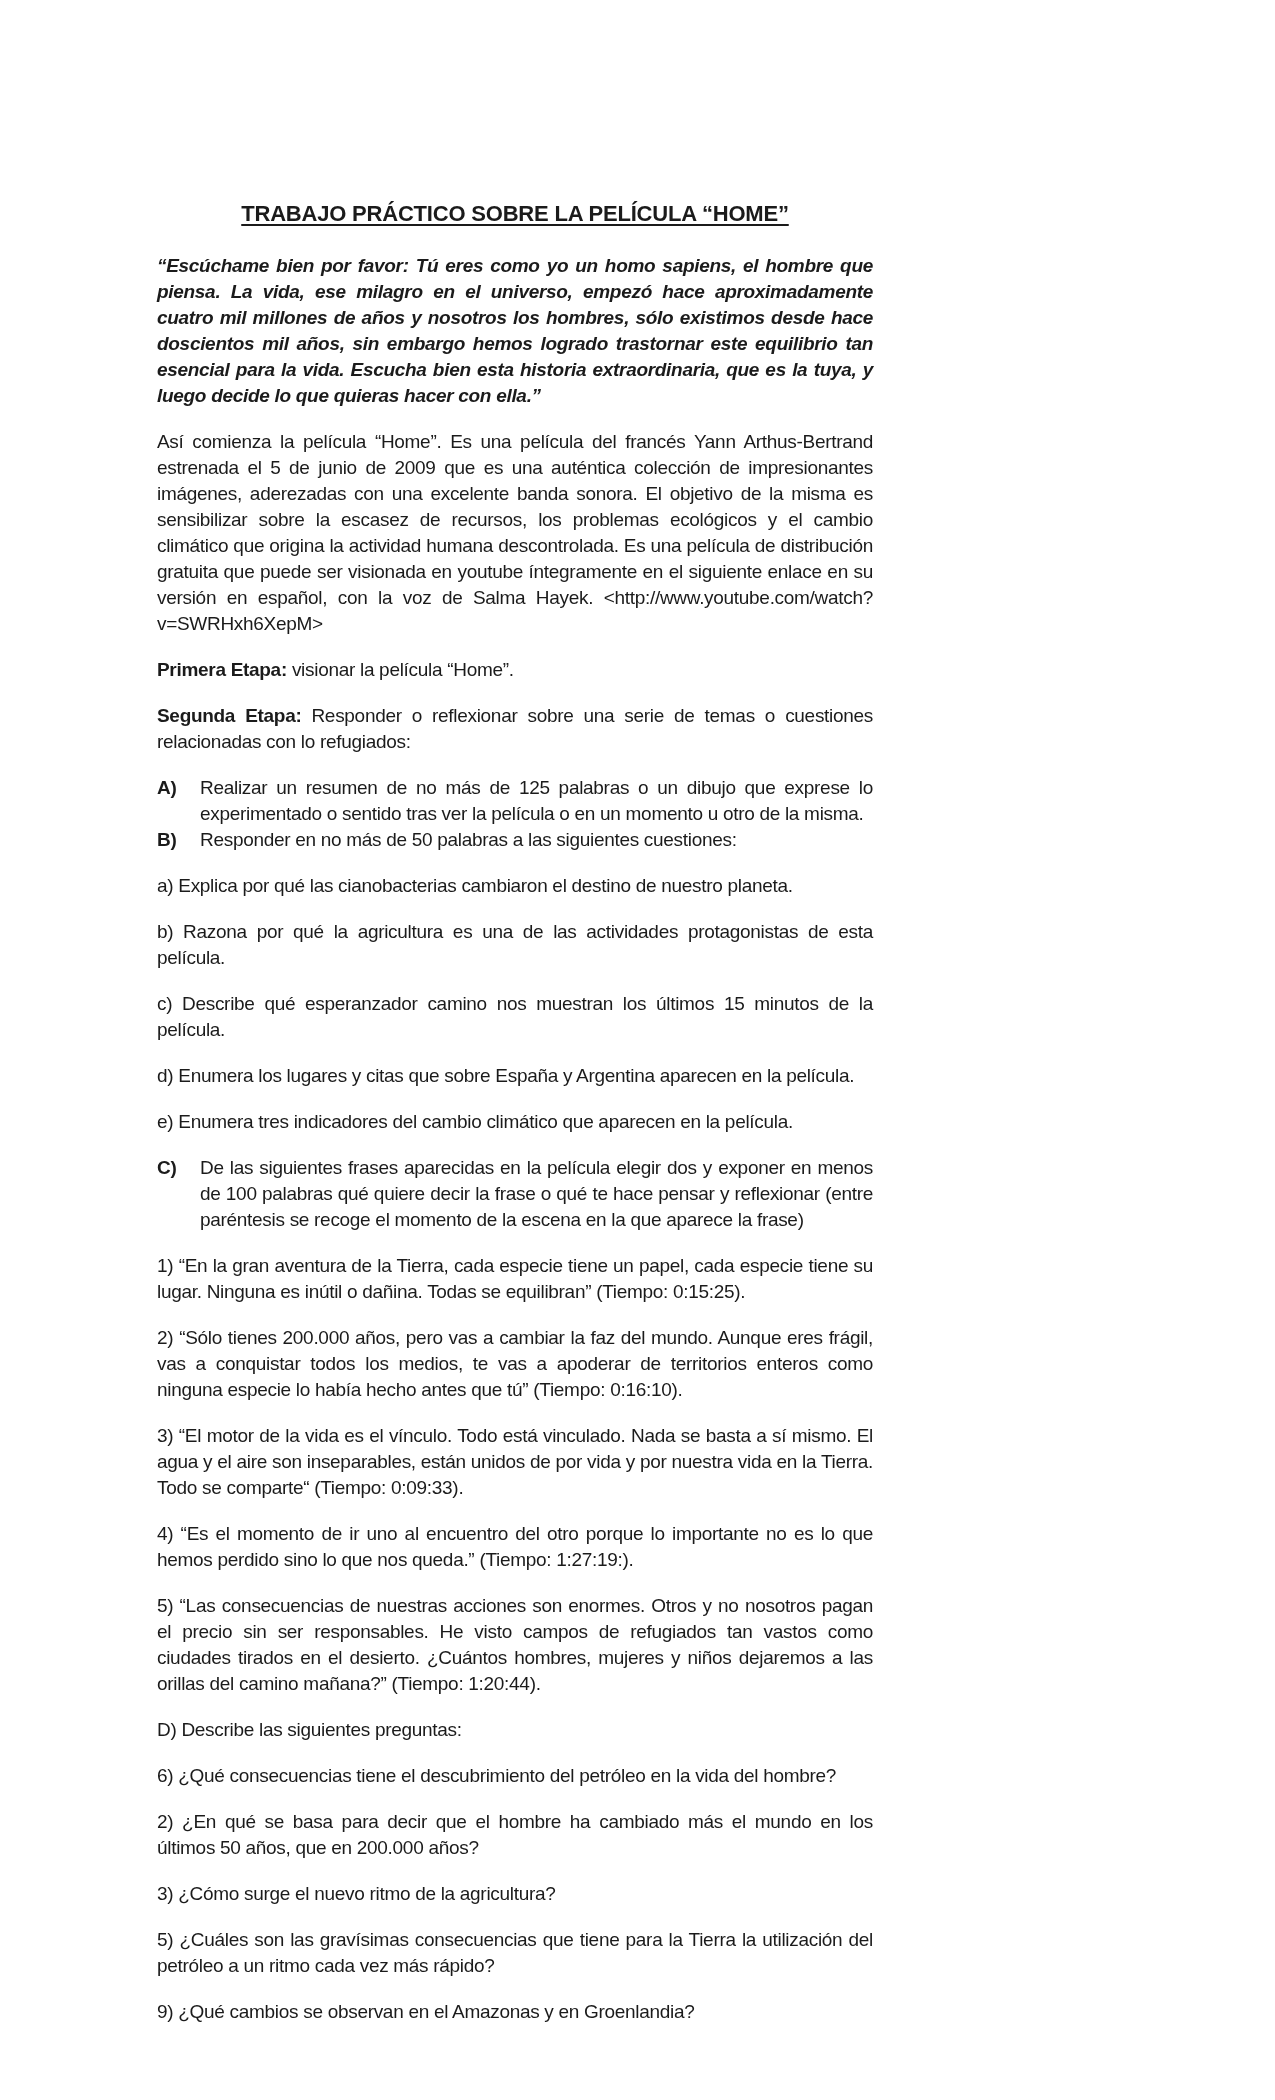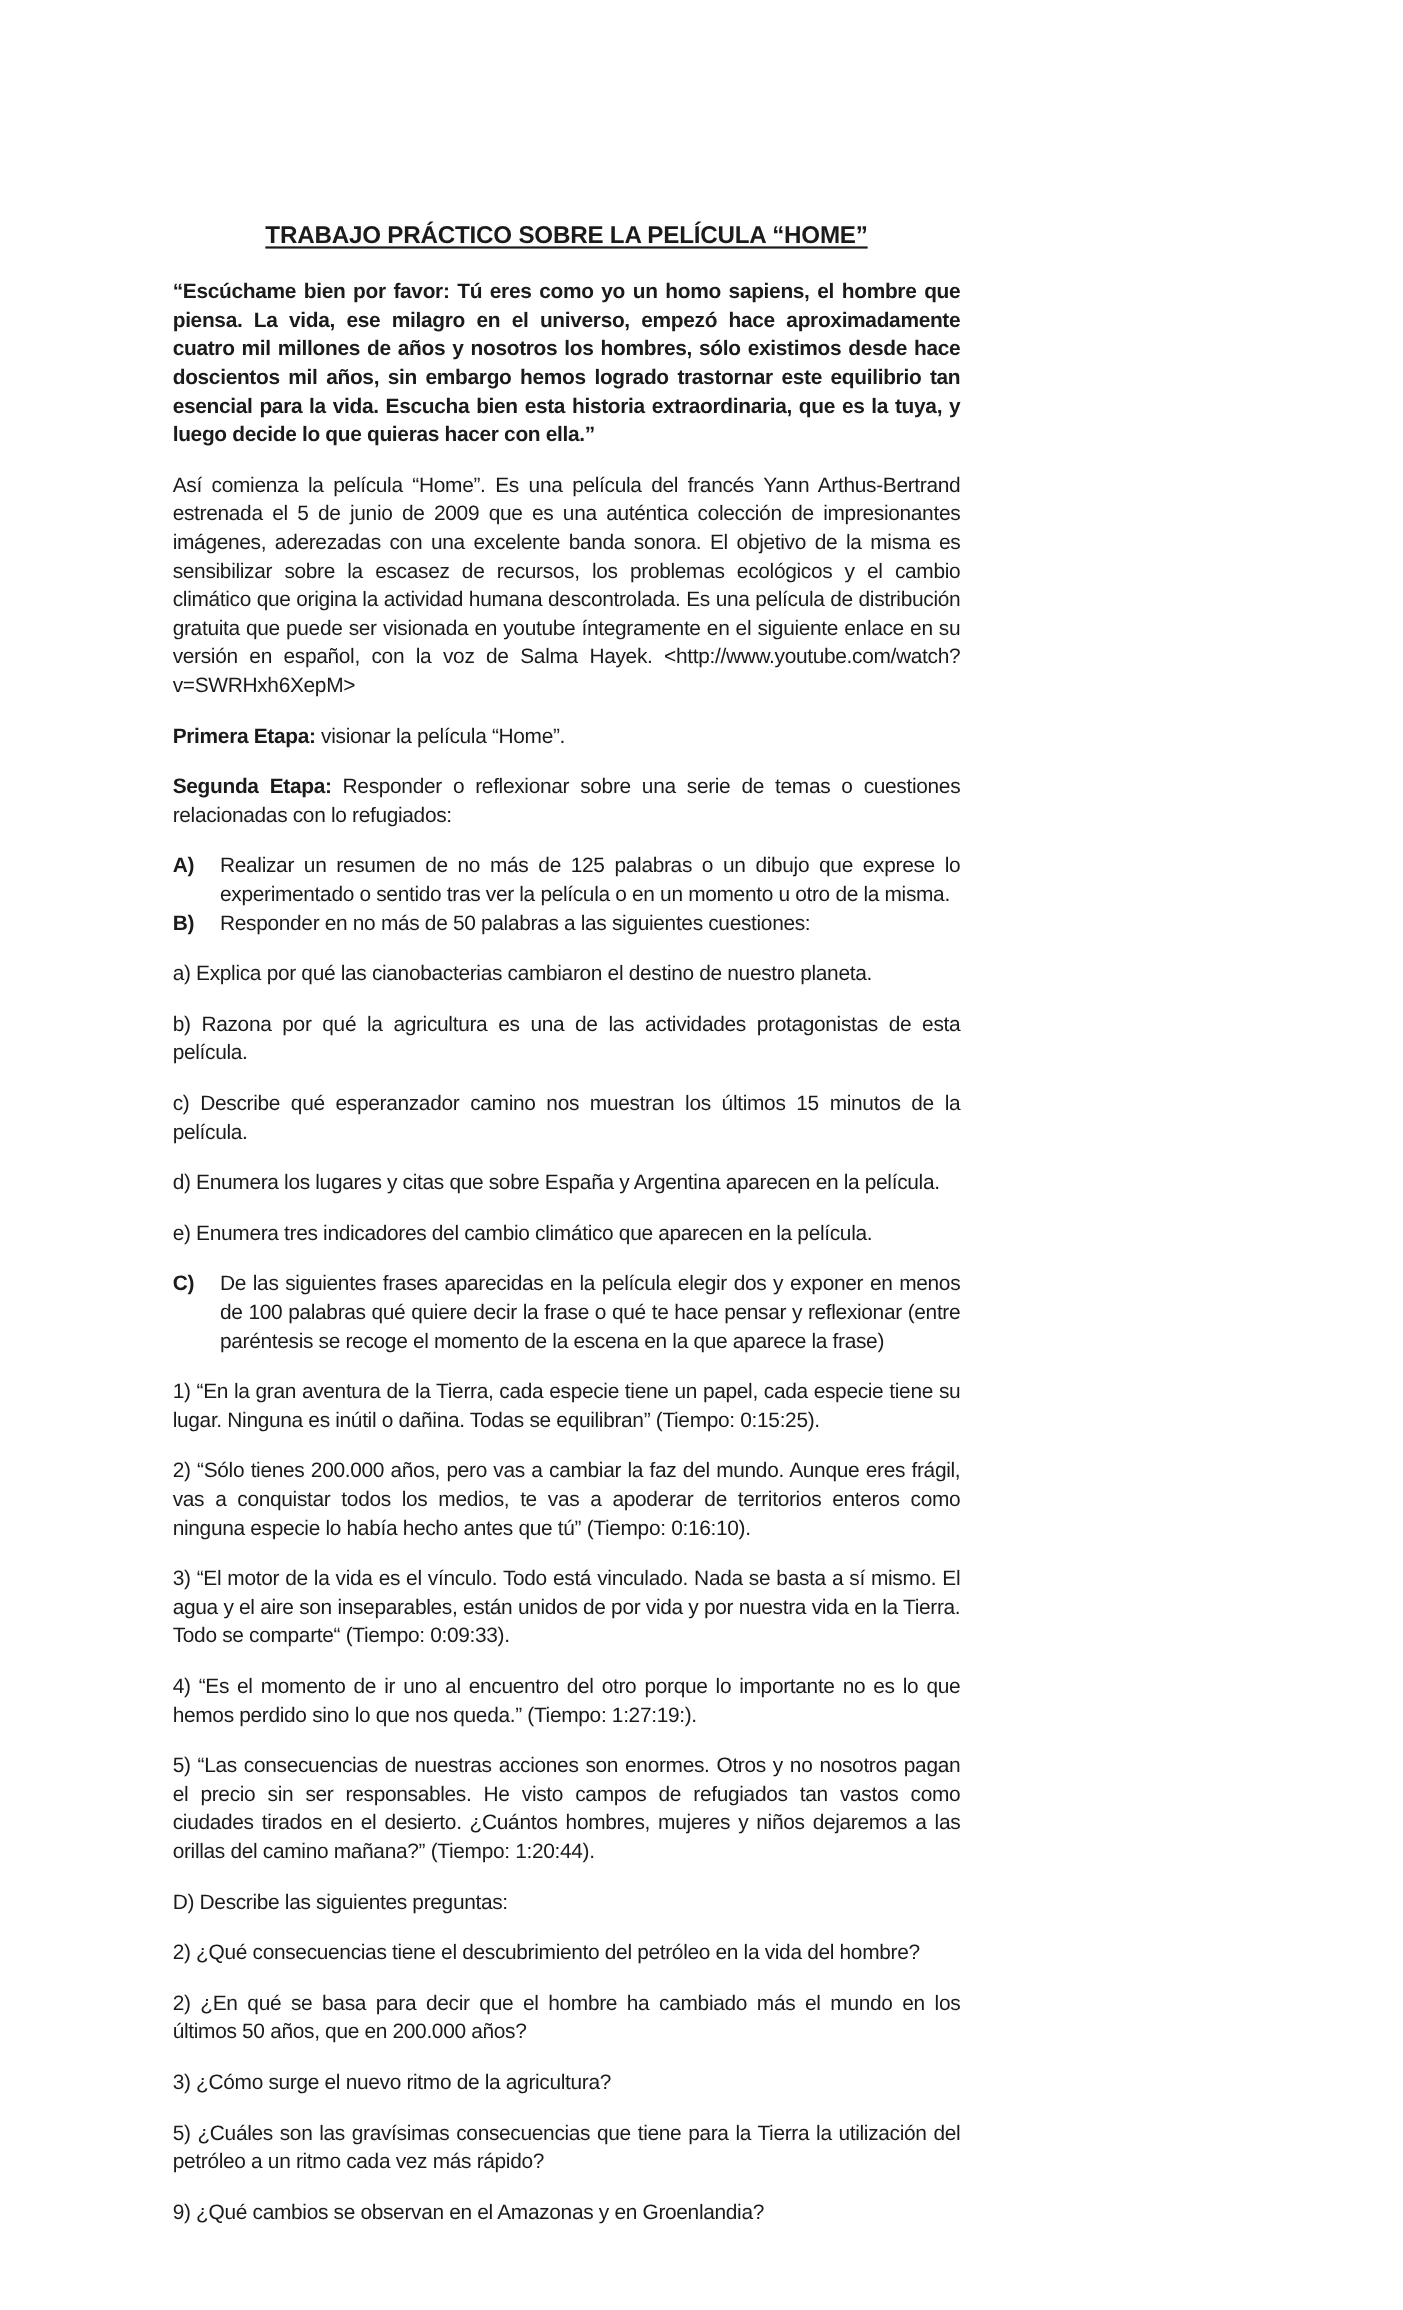--- a/index.html
+++ b/index.html
@@ -28,20 +28,21 @@
     font-size:22px;
     line-height:27px;
     letter-spacing:-0.2px;
     text-decoration:underline;
     text-decoration-thickness:2px;
     text-underline-offset:3px;
     margin:0 0 26px 0;
   }
   .quote{
     font-weight:bold;
+    font-style:italic;
   }
   .bold{font-weight:bold;}
   .list-block{margin:0 0 20px 0;}
   .hang{
     display:flex;
     margin:0;
     font-size:19px;
     line-height:26px;
     letter-spacing:-0.3px;
   }
@@ -96,19 +97,19 @@
   </div>
 
   <p class="para">1) “En la gran aventura de la Tierra, cada especie tiene un papel, cada especie tiene su lugar. Ninguna es inútil o dañina. Todas se equilibran” (Tiempo: 0:15:25).</p>
   <p class="para">2) “Sólo tienes 200.000 años, pero vas a cambiar la faz del mundo. Aunque eres frágil, vas a conquistar todos los medios, te vas a apoderar de territorios enteros como ninguna especie lo había hecho antes que tú” (Tiempo: 0:16:10).</p>
   <p class="para">3) “El motor de la vida es el vínculo. Todo está vinculado. Nada se basta a sí mismo. El agua y el aire son inseparables, están unidos de por vida y por nuestra vida en la Tierra. Todo se comparte“ (Tiempo: 0:09:33).</p>
   <p class="para">4) “Es el momento de ir uno al encuentro del otro porque lo importante no es lo que hemos perdido sino lo que nos queda.” (Tiempo: 1:27:19:).</p>
   <p class="para">5) “Las consecuencias de nuestras acciones son enormes. Otros y no nosotros pagan el precio sin ser responsables. He visto campos de refugiados tan vastos como ciudades tirados en el desierto. ¿Cuántos hombres, mujeres y niños dejaremos a las orillas del camino mañana?” (Tiempo: 1:20:44).</p>
 
   <p class="para">D) Describe las siguientes preguntas:</p>
 
-  <p class="para">2) ¿Qué consecuencias tiene el descubrimiento del petróleo en la vida del hombre?</p>
+  <p class="para">6) ¿Qué consecuencias tiene el descubrimiento del petróleo en la vida del hombre?</p>
   <p class="para">2) ¿En qué se basa para decir que el hombre ha cambiado más el mundo en los últimos 50 años, que en 200.000 años?</p>
   <p class="para">3) ¿Cómo surge el nuevo ritmo de la agricultura?</p>
   <p class="para">5) ¿Cuáles son las gravísimas consecuencias que tiene para la Tierra la utilización del petróleo a un ritmo cada vez más rápido?</p>
   <p class="para">9) ¿Qué cambios se observan en el Amazonas y en Groenlandia?</p>
 
 </div>
 
 </body></html>

